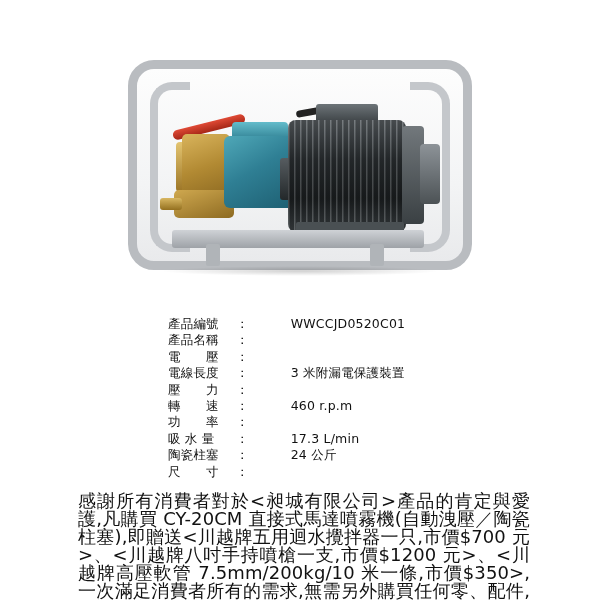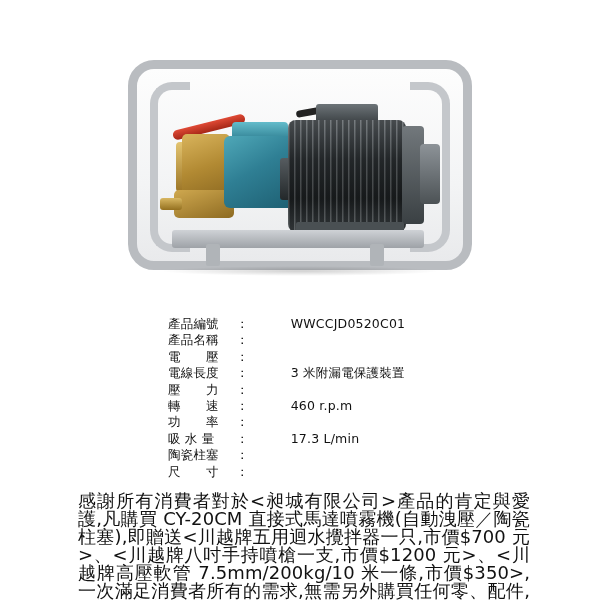--- a/index.html
+++ b/index.html
@@ -368,20 +368,21 @@
 
     <div class="spec-row">
       <span class="spec-label">吸 水 量</span>
       <span class="spec-sep">：</span>
       <span class="spec-value">17.3 L/min</span>
     </div>
 
     <div class="spec-row">
       <span class="spec-label">陶瓷柱塞</span>
       <span class="spec-sep">：</span>
+      <span class="spec-value">24 公斤</span>
     </div>
 
     <div class="spec-row">
       <span class="spec-label">尺　　寸</span>
       <span class="spec-sep">：</span>
     </div>
 
   </div>
 
   <div class="para">感謝所有消費者對於&lt;昶城有限公司&gt;產品的肯定與愛護,凡購買 CY-20CM 直接式馬達噴霧機(自動洩壓／陶瓷柱塞),即贈送&lt;川越牌五用迴水攪拌器一只,市價$700 元&gt;、&lt;川越牌八吋手持噴槍一支,市價$1200 元&gt;、&lt;川越牌高壓軟管 7.5mm/200kg/10 米一條,市價$350&gt;,一次滿足消費者所有的需求,無需另外購買任何零、配件,歡迎舊商新知,持續給與&lt;昶城有限公司&gt;支持.</div>

